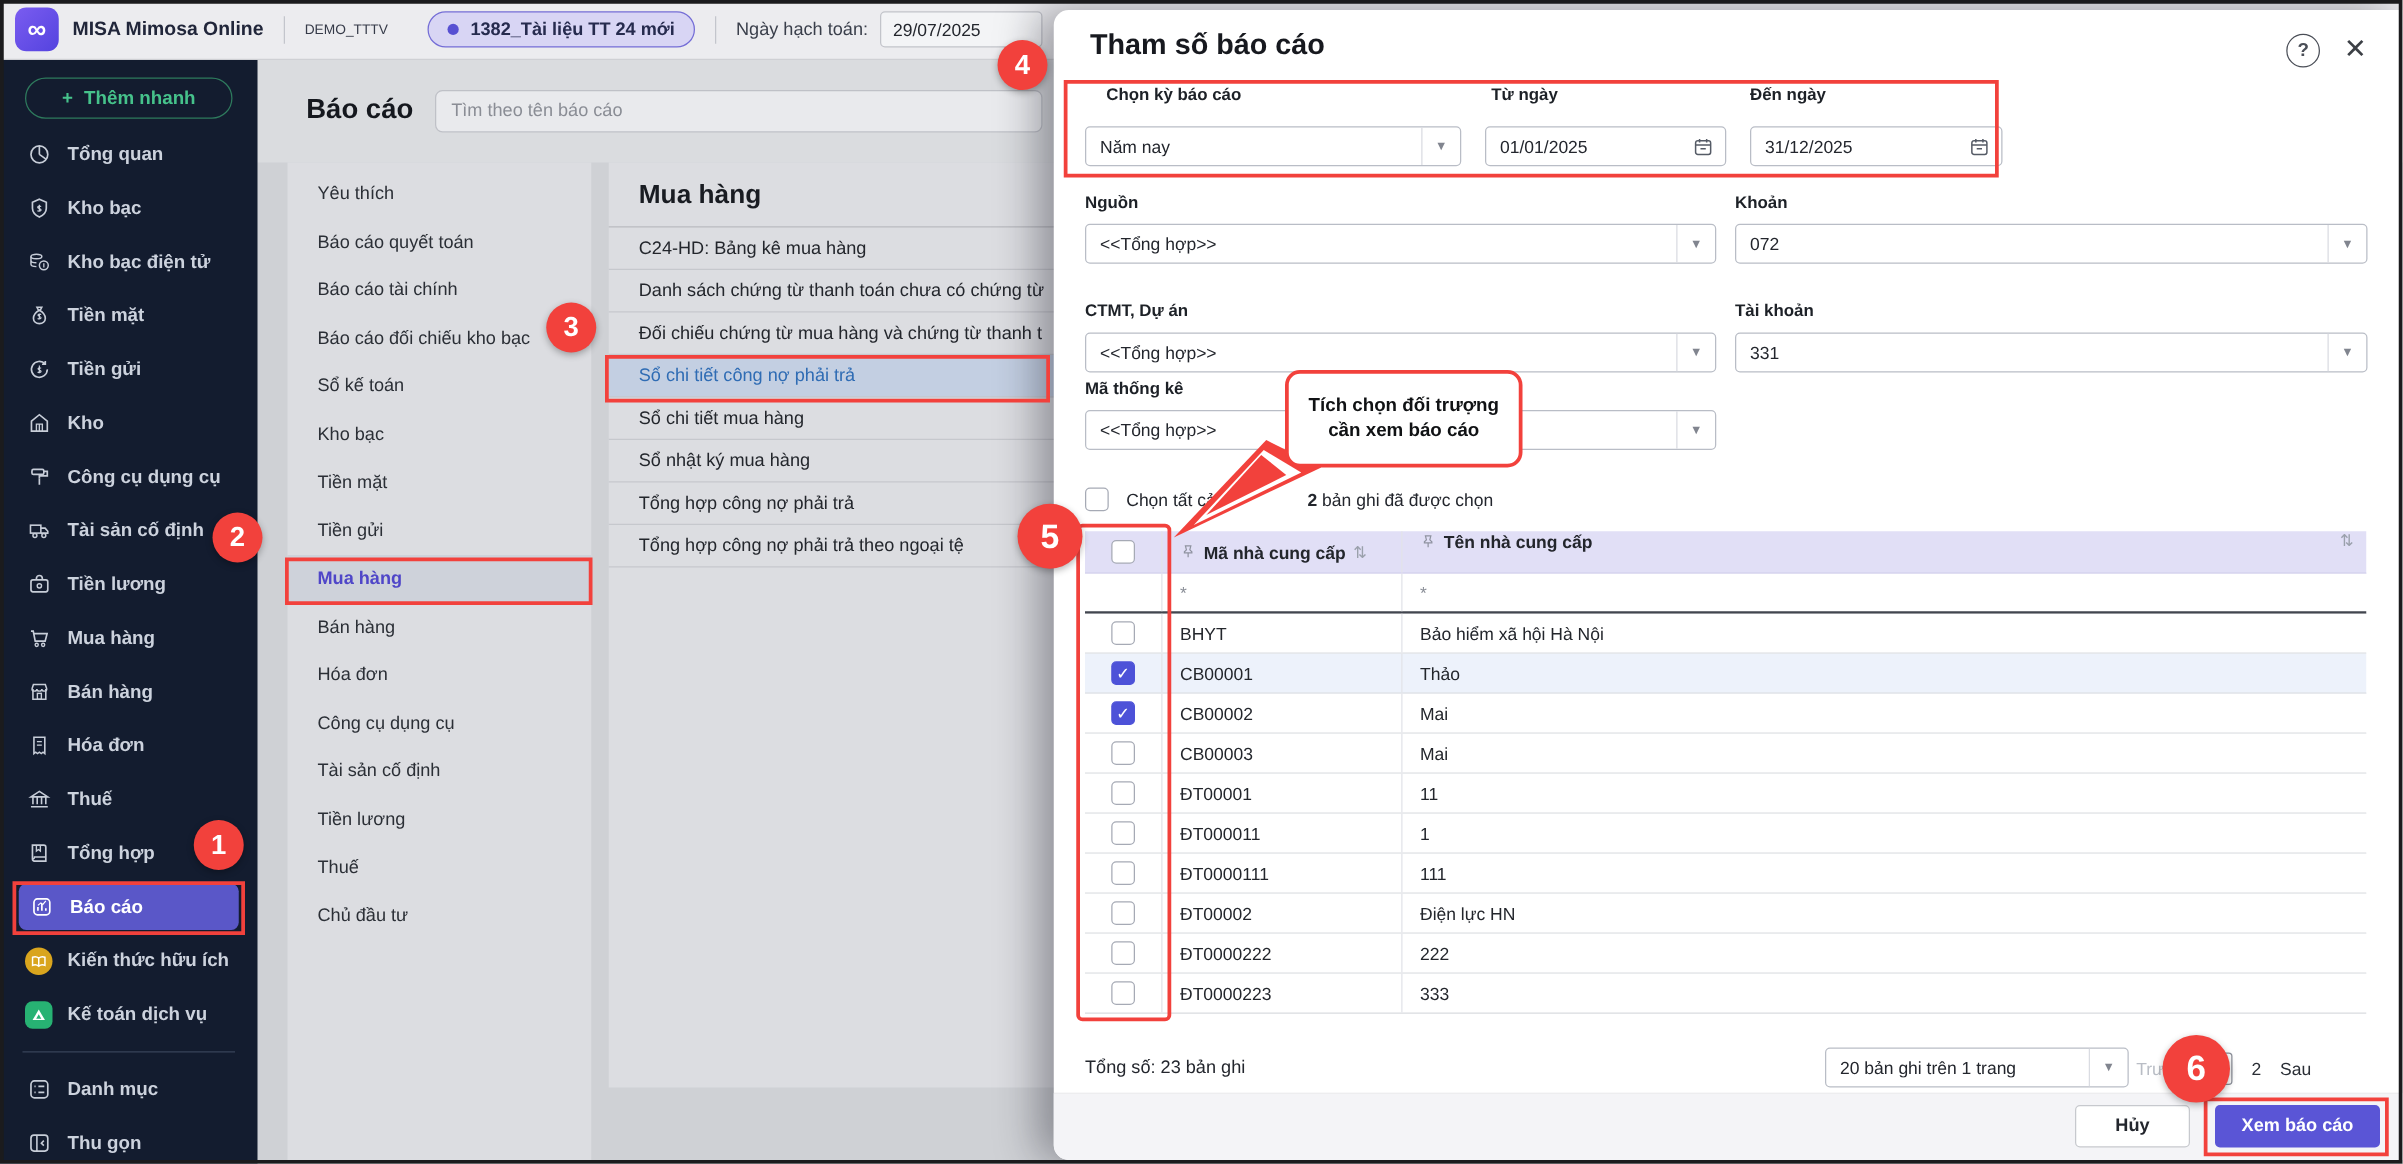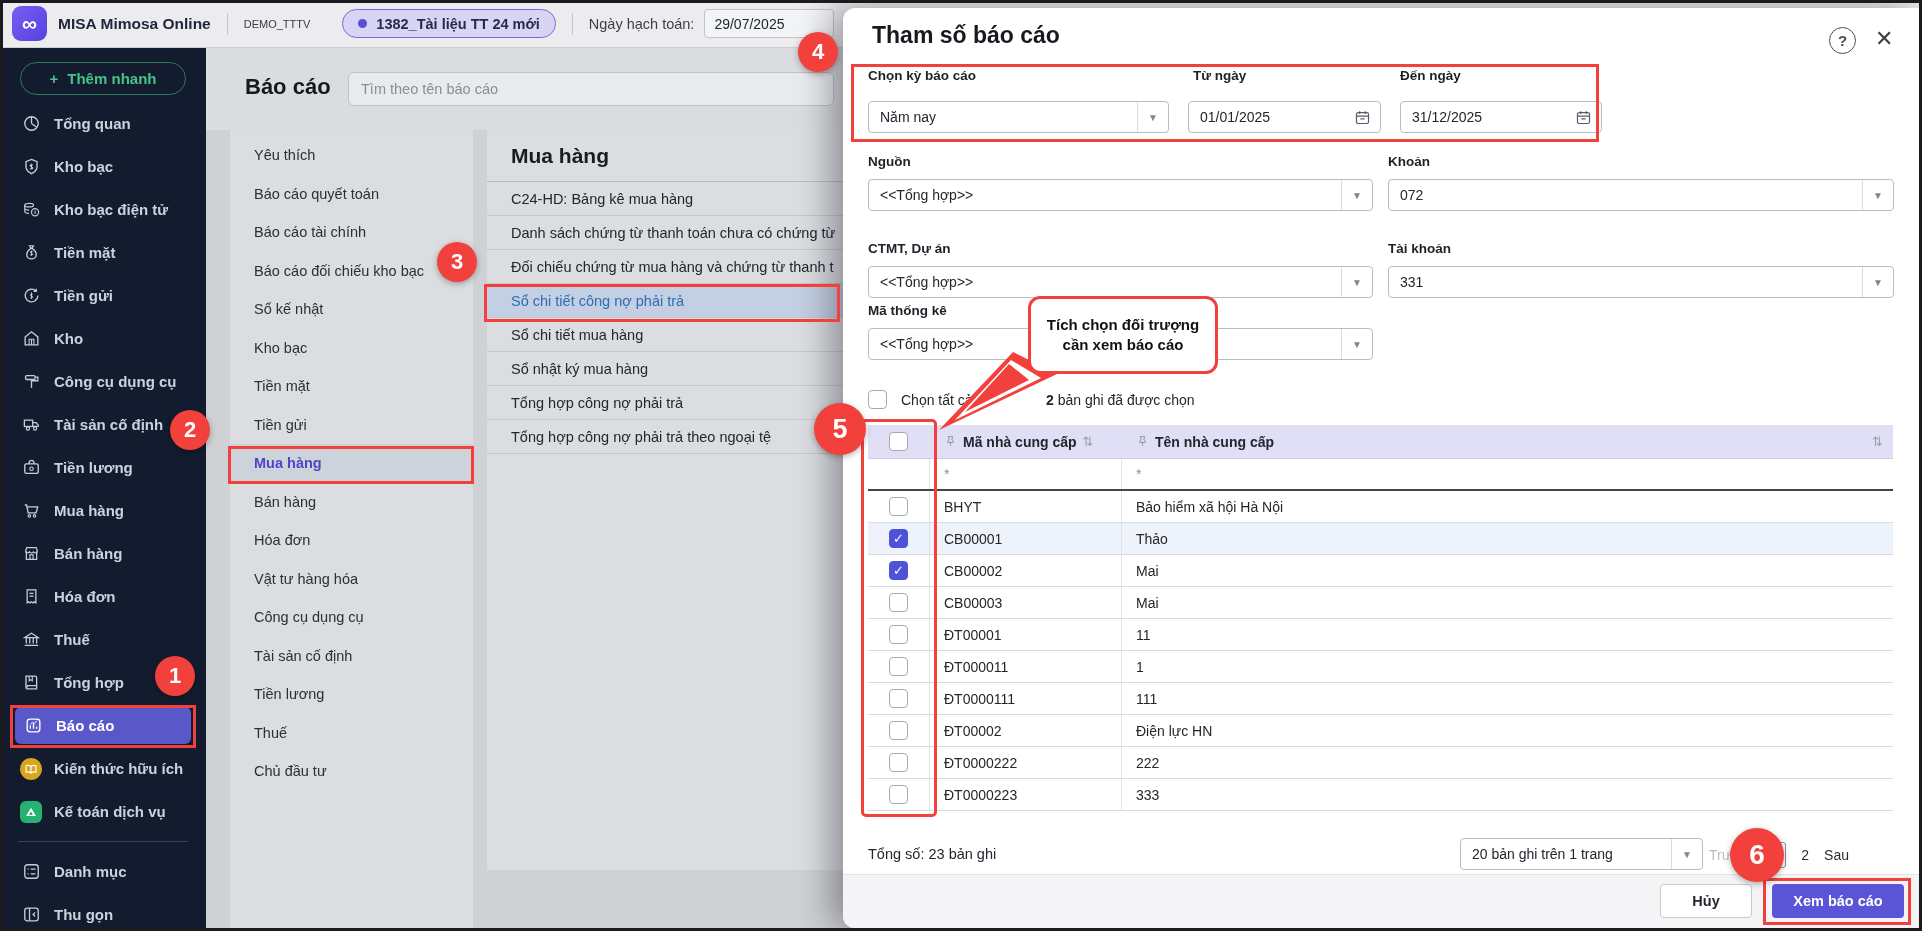--- a/index.html
+++ b/index.html
@@ -85,21 +85,21 @@
   .cb { width:19px; height:19px; border:1.5px solid #a6aab5; border-radius:4px; background:#fff;
         display:flex; align-items:center; justify-content:center; flex:0 0 19px; }
   .cb .tick { display:none; color:#fff; font-size:13px; font-weight:bold; line-height:1; }
   .cb.on { background:#4d52d8; border-color:#4d52d8; }
   .cb.on .tick { display:block; }
   .sa-label { margin-left:14px; font-size:14px; color:#23262d; }
   .sel-count { position:absolute; left:203px; top:384px; font-size:14px; color:#23262d; }
   .sel-count b { font-weight:bold; }
 
   #sup-table { position:absolute; left:25px; top:417px; width:1025px; }
-  .t-head { display:flex; height:34px; background:#e1dff6; border-bottom:1px solid #cfcdea; align-items:center; }
+  .t-head { display:flex; height:34px; background:#e1dff6; border-bottom:1px solid #cfcdea; align-items:flex-start; }
   .t-filter { display:flex; height:32px; background:#fff; border-bottom:2px solid #42464f; align-items:center; }
   .t-row { display:flex; height:32px; background:#fff; border-bottom:1px solid #d9dbdf; align-items:center; }
   .t-row.hl { background:#edf2fb; }
   .col-cb { width:62px; display:flex; align-items:center; justify-content:center; align-self:stretch;
             border-right:1px solid #e2e4e9; }
   .col-code { width:192px; padding-left:14px; align-self:stretch; display:flex; align-items:center;
               border-right:1px solid #e2e4e9; font-size:14px; color:#23262c; }
   .col-name { flex:1; padding-left:14px; display:flex; align-items:center; font-size:14px; color:#23262c; }
   .th-label { font-size:14px; font-weight:bold; color:#23262c; margin:0 6px; }
   .pin { color:#8f93a0; display:flex; }
@@ -432,42 +432,39 @@
         <div class="cat-item">
           <span>Báo cáo quyết toán</span>
         </div>
         <div class="cat-item">
           <span>Báo cáo tài chính</span>
         </div>
         <div class="cat-item">
           <span>Báo cáo đối chiếu kho bạc</span>
         </div>
         <div class="cat-item">
-          <span>Sổ kế nhật</span>
+          <span>Sổ kế toán</span>
         </div>
         <div class="cat-item">
           <span>Kho bạc</span>
         </div>
         <div class="cat-item">
           <span>Tiền mặt</span>
         </div>
         <div class="cat-item">
           <span>Tiền gửi</span>
         </div>
         <div class="cat-item active">
           <span>Mua hàng</span>
         </div>
         <div class="cat-item">
           <span>Bán hàng</span>
         </div>
         <div class="cat-item">
           <span>Hóa đơn</span>
-        </div>
-        <div class="cat-item">
-          <span>Vật tư hàng hóa</span>
         </div>
         <div class="cat-item">
           <span>Công cụ dụng cụ</span>
         </div>
         <div class="cat-item">
           <span>Tài sản cố định</span>
         </div>
         <div class="cat-item">
           <span>Tiền lương</span>
         </div>
@@ -508,21 +505,21 @@
           <span>Tổng hợp công nợ phải trả theo ngoại tệ</span>
         </div>
       </div>
   </div>
 
   <section id="dialog">
     <h1 class="dlg-title">Tham số báo cáo</h1>
     <div class="dlg-help">?</div>
     <div class="dlg-close">✕</div>
 
-    <label class="flabel" style="left:25px;top:60px">Chọn kỳ báo cáo</label>
+    <label class="flabel" style="left:42px;top:60px">Chọn kỳ báo cáo</label>
     <div class="fbox" style="left:25px;top:93px;width:301px">
       <span class="val">Năm nay</span>
       <span class="sel-arrow">▼</span>
     </div>
     <label class="flabel" style="left:350px;top:60px">Từ ngày</label>
     <div class="fbox" style="left:345px;top:93px;width:193px">
       <span class="val">01/01/2025</span>
       <span class="cal-icon">
           <svg width="17" height="17" viewBox="0 0 24 24">
             <use href="#i-calendar"></use>

